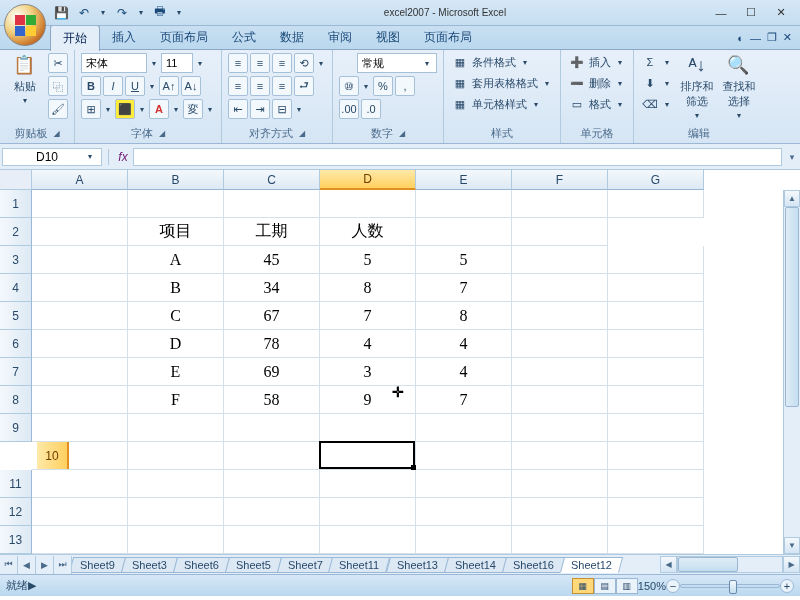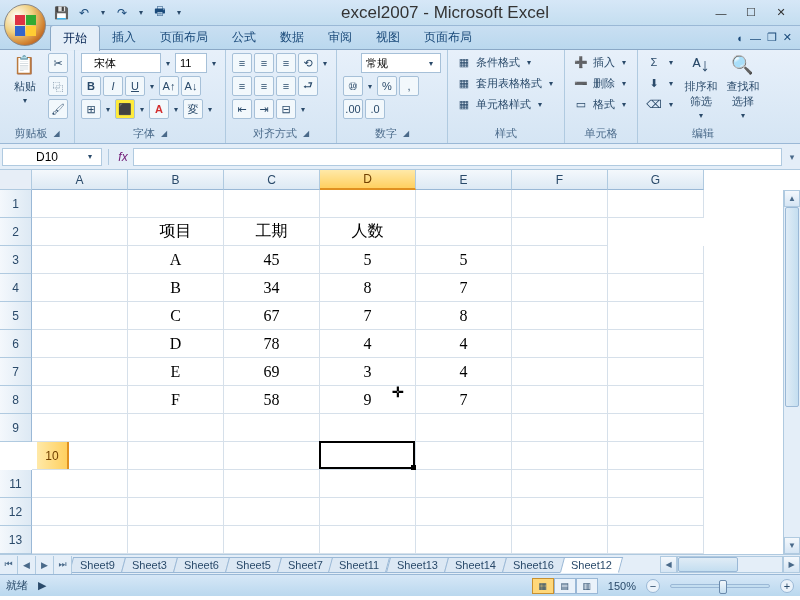--- a/index.html
+++ b/index.html
@@ -8,21 +8,21 @@
 
 .titlebar { height: 26px; background: linear-gradient(#d6e7f7, #c4def0); display: flex; align-items: center; border-bottom: 1px solid #9ab8d6; position: relative; }
 .office-btn { position: absolute; left: 4px; top: 4px; width: 42px; height: 42px; border-radius: 50%; background: radial-gradient(circle at 30% 30%, #fff, #f0d080 40%, #d08030 70%, #903010); z-index: 10; border: 1px solid #888; display: flex; align-items: center; justify-content: center; }
 .office-logo { display: grid; grid-template-columns: 10px 10px; grid-template-rows: 10px 10px; gap: 1px; }
 .office-logo span:nth-child(1){background:#d34;}
 .office-logo span:nth-child(2){background:#3a3;}
 .office-logo span:nth-child(3){background:#36c;}
 .office-logo span:nth-child(4){background:#fc3;}
 .qat { margin-left: 54px; display: flex; gap: 6px; align-items: center; }
 .qat .icon { width:16px; height:16px; display:inline-flex; align-items:center; justify-content:center; font-size:12px; color:#1a4a7a;}
-.title-text { flex: 1; text-align: center; font-size: 17px; color: #333; }
+.title-text { flex: 1; text-align: center; font-size: 10px; color: #333; }
 .win-btns { display: flex; gap: 0; margin-right: 4px; }
 .win-btn { width: 30px; height: 18px; display:flex; align-items:center; justify-content:center; font-size:11px; color:#333; }
 
 
 .tabs { height: 24px; background: linear-gradient(#c9dff2, #bad8ee); display: flex; align-items: center; padding-left: 50px; border-bottom: 1px solid #8aa8c6; }
 .tab { font-size: 12px; color: #1a4a7a; padding: 4px 12px; cursor: pointer; }
 .tab.active { background: #e4eef8; border: 1px solid #8aa8c6; border-bottom: none; border-radius: 3px 3px 0 0; color: #002050; }
 .tabs-right { margin-left: auto; display: flex; gap: 6px; padding-right: 8px; align-items: center; font-size: 11px; color: #1a4a7a; }
 
 
@@ -30,21 +30,21 @@
 .group { border-right: 1px solid #b0cae0; padding: 3px 6px 0; display: flex; flex-direction: column; }
 .group-content { flex: 1; display: flex; gap: 4px; align-items: flex-start; }
 .group-label { font-size: 11px; color: #4a6a8a; text-align: center; padding: 2px 0; display: flex; justify-content: center; gap: 6px; align-items: center; }
 .group-label .dlg { font-size: 8px; color: #4a6a8a; }
 .btn-lg { width: 38px; display:flex; flex-direction:column; align-items:center; gap:2px; font-size:11px; color:#2a4a6a; }
 .btn-lg .icon { width:24px; height:24px; display:flex; align-items:center; justify-content:center; font-size:18px; }
 .stack { display:flex; flex-direction:column; gap:3px; }
 .row { display:flex; gap:2px; align-items:center; }
 .mini { width:20px; height:20px; border:1px solid #a6c0d8; background:#f2f8fc; display:inline-flex; align-items:center; justify-content:center; font-size:11px; color:#2a4a6a; border-radius:2px; }
 .dd { width:10px; font-size:8px; color:#2a4a6a; display:inline-flex; align-items:center; justify-content:center;}
-.font-name { width:80px; height:20px; border:1px solid #a6c0d8; background:#fff; font-size:11px; padding:0 12px; display:flex; align-items:center; }
+.font-name { width:66px; height:20px; border:1px solid #a6c0d8; background:#fff; font-size:11px; padding:0 4px; display:flex; align-items:center; }
 .font-size { width:32px; height:20px; border:1px solid #a6c0d8; background:#fff; font-size:11px; padding:0 4px; display:flex; align-items:center; }
 .num-fmt { width:80px; height:20px; border:1px solid #a6c0d8; background:#fff; font-size:11px; padding:0 4px; display:flex; align-items:center; justify-content:space-between;margin-left:18px; }
 .style-item { display:flex; align-items:center; gap:4px; font-size:11px; color:#2a4a6a; padding:1px 2px; }
 .style-item .icon { width:16px; height:16px; display:inline-flex; align-items:center; justify-content:center; }
 
 
 .formula-bar { height: 26px; background: #e4eef8; border-bottom: 1px solid #b0cae0; display: flex; align-items: center; font-size: 12px; }
 .name-box { width: 100px; height: 18px; background: #fff; border: 1px solid #b0cae0; margin: 0 2px; display:flex; align-items:center; padding:0 6px; justify-content:space-between; }
 .name-box .text{ text-align:center; flex:1; }
 .fx-btn { width: 20px; text-align: center; font-style: italic; color: #701a75; }
@@ -78,21 +78,21 @@
 .sheet-tabs { display:flex; align-items:flex-end; overflow:hidden; flex:1;}
 .sheet-tab { background:#dce8f4; border:1px solid #9ab8d6; padding:1px 8px; margin-left:-1px; transform:skewX(-15deg); }
 .sheet-tab span { display:inline-block; transform:skewX(15deg); color:#2a4a6a; }
 .sheet-tab.active { background:#fff; border-bottom:1px solid #fff; }
 .hscroll { width:140px; display:flex; align-items:center; }
 .hscroll .arrow { width:17px; height:17px; background:linear-gradient(#f4f8fc,#d5e5f4); border:1px solid #b0cae0; display:flex; align-items:center; justify-content:center; font-size:8px; color:#4a6a8a;}
 .hscroll .track { flex:1; height:17px; background:#e4eef8; border:1px solid #b0cae0; position:relative;}
 .hscroll .thumb { position:absolute; left:0; top:0; bottom:0; width:60px; background:linear-gradient(#e0ecf6,#c4def0); border:1px solid #9ab8d6; border-radius:2px;}
 
 
-.status { height: 22px; background: linear-gradient(#d6e7f7,#bad8ee); border-top:1px solid #9ab8d6; display:flex; align-items:center; font-size:11px; color:#2a4a6a; padding:0 6px; gap:10px;}
+.status { height: 22px; background: linear-gradient(#d6e7f7,#bad8ee); border-top:1px solid #9ab8d6; display:flex; align-items:center; font-size:11px; color:#2a4a6a; padding:0 6px; gap:0;}
 .status .spacer{flex:1;}
 .view-btns { display:flex; }
 .view-btn { width:22px; height:16px; border:1px solid #9ab8d6; background:#eaf2fa; display:flex; align-items:center; justify-content:center; font-size:9px;}
 .view-btn.active{background:#ffd87a;border-color:#c89030;}
 .zoom-slider { width:100px; height:4px; background:#c4def0; border:1px solid #9ab8d6; position:relative; border-radius:2px;}
 .zoom-slider .handle { position:absolute; left:48px; top:-5px; width:8px; height:14px; background:linear-gradient(#f4f8fc,#c4def0); border:1px solid #6a8aac; border-radius:2px;}
 .zoom-btn { width:14px; height:14px; border:1px solid #9ab8d6; background:#eaf2fa; display:flex; align-items:center; justify-content:center; border-radius:7px;}
 </style>
 </head>
 <body>

